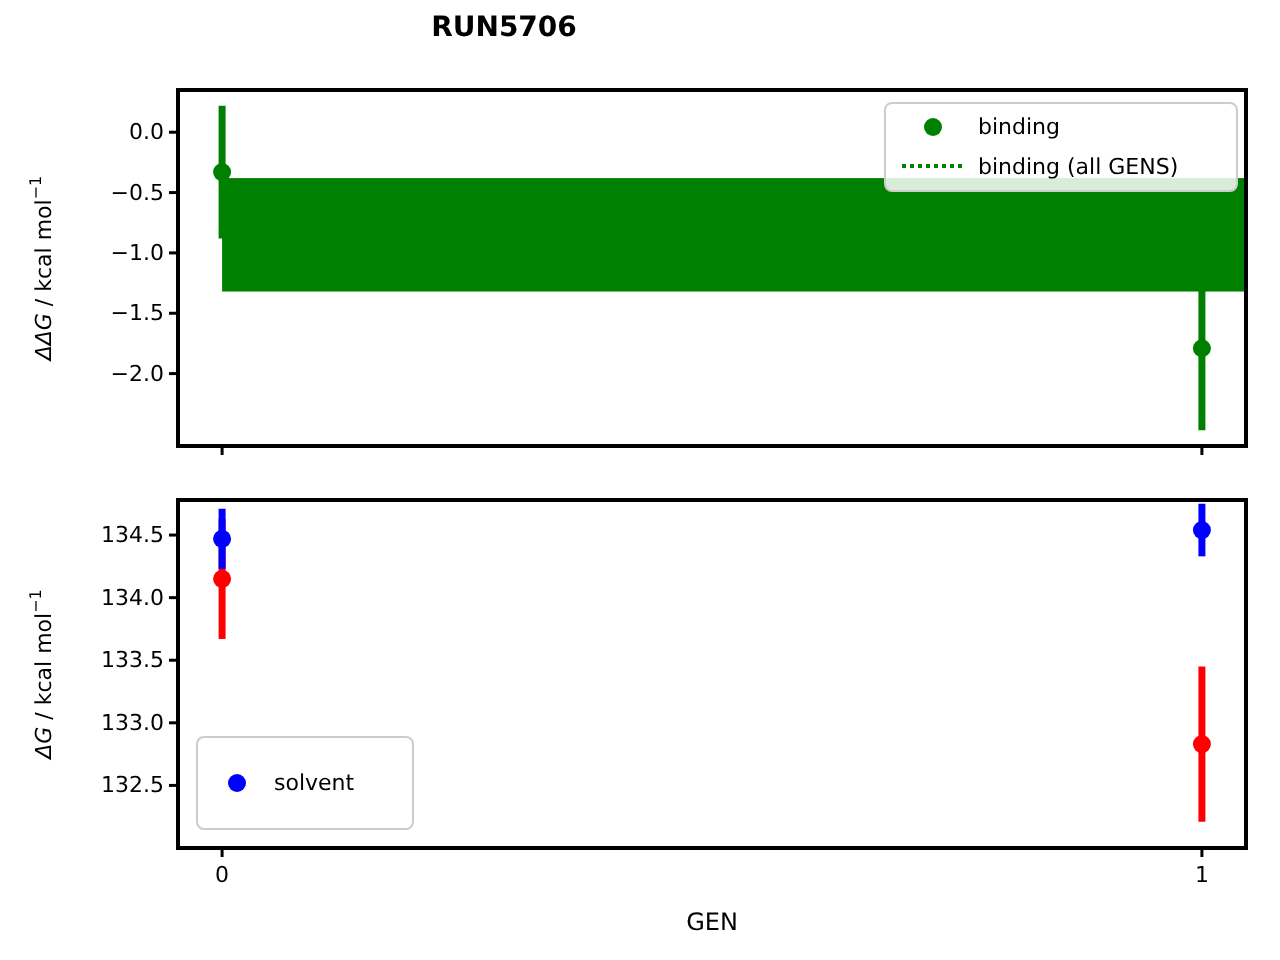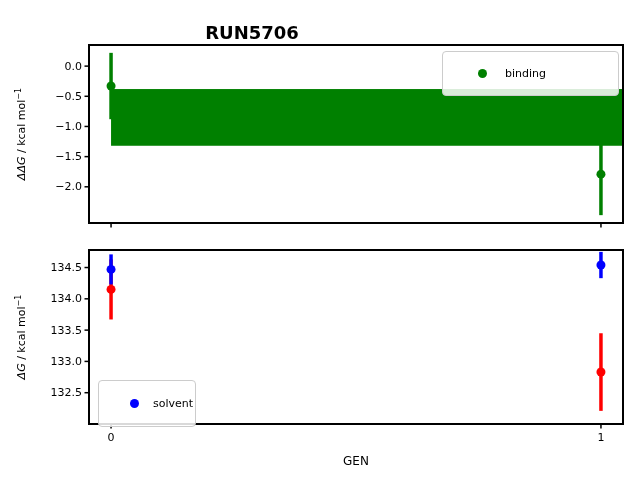--- a/index.html
+++ b/index.html
@@ -2,47 +2,47 @@
 <html><head>
 <meta charset="utf-8">
 <style>
   html,body{margin:0;padding:0;background:#fff;}
   #figure{
     position:relative;width:640px;height:480px;background:#ffffff;
     font-family:"DejaVu Sans","Liberation Sans",sans-serif;overflow:hidden;
   }
   #chart-svg{position:absolute;left:0;top:0;}
   .fig-title{
-    position:absolute;top:22px;left:0;width:504px;text-align:center;
-    font-size:18px;font-weight:bold;color:#000;
+    position:absolute;top:6px;left:0;width:504px;text-align:center;
+    font-size:14px;font-weight:bold;color:#000;
   }
   .ylabel{
     position:absolute;white-space:nowrap;font-size:11px;color:#000;
     transform:translate(-50%,-50%) rotate(-90deg);
   }
   .ylabel .math{font-style:italic;}
   .ylabel sup{font-size:8px;}
   .xlabel{
     position:absolute;transform:translateX(-50%);font-size:12px;color:#000;
   }
   .legend{
     position:absolute;background:rgba(255,255,255,0.85);
     border:1px solid #cccccc;border-radius:4px;
     box-sizing:border-box;display:flex;flex-direction:column;justify-content:center;
-    padding:2px 6px 2px 16px;
+    padding:2px 6px 2px 0;
   }
   .legend-row{display:flex;align-items:center;}
   .legend-marker-cell{display:flex;align-items:center;justify-content:center;flex:0 0 auto;}
   .legend .dot{width:9px;height:9px;border-radius:50%;display:inline-block;}
   .legend .dotted-line{width:30px;height:0;border-top:2px dotted #008000;display:inline-block;}
   .legend-label{font-size:11px;color:#000;white-space:nowrap;}
   #legend-top{left:442px;top:51px;width:177px;height:45px;}
   #legend-top .legend-row{height:21px;}
   #legend-top .legend-marker-cell{width:46px;}
-  #legend-bottom{left:98px;top:368px;width:98px;height:47px;margin-top:12px;}
+  #legend-bottom{left:98px;top:368px;width:109px;height:47px;}
   #legend-bottom .legend-row{height:22px;}
   #legend-bottom .legend-marker-cell{width:38px;}
 </style>
 </head>
 <body>
 
 <div id="figure">
 
   <svg id="chart-svg" width="640" height="480">
       <rect x="111.04587155963303" y="89.04745762711863" width="511.95412844036696" height="56.71864406779662" fill="#008000"></rect>
@@ -101,20 +101,26 @@
 
   <div class="xlabel" style="left:356px;top:454px;">GEN</div>
 
   <div class="legend" id="legend-top">
     <div class="legend-row">
       <span class="legend-marker-cell">
         <span class="dot" style="background:#008000;"></span>
       </span>
       <span class="legend-label">binding</span>
     </div>
+    <div class="legend-row">
+      <span class="legend-marker-cell">
+        <span class="dotted-line"></span>
+      </span>
+      <span class="legend-label">binding (all GENS)</span>
+    </div>
   </div>
 
   <div class="legend" id="legend-bottom">
     <div class="legend-row">
       <span class="legend-marker-cell">
         <span class="dot" style="background:#0000ff;"></span>
       </span>
       <span class="legend-label">solvent</span>
     </div>
   </div>

